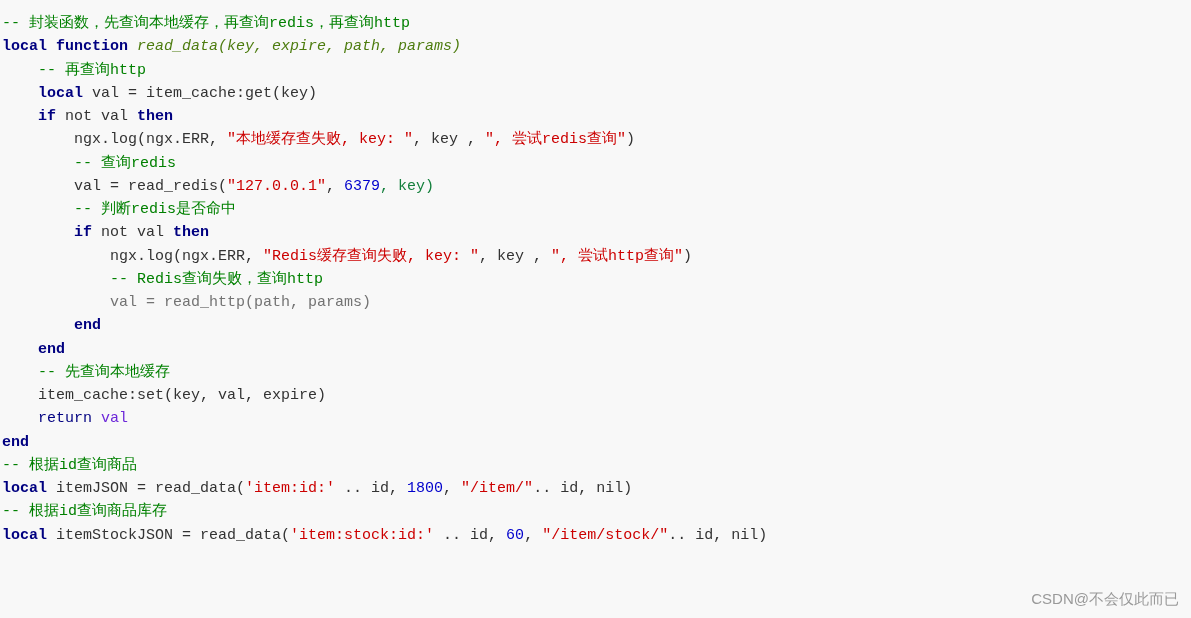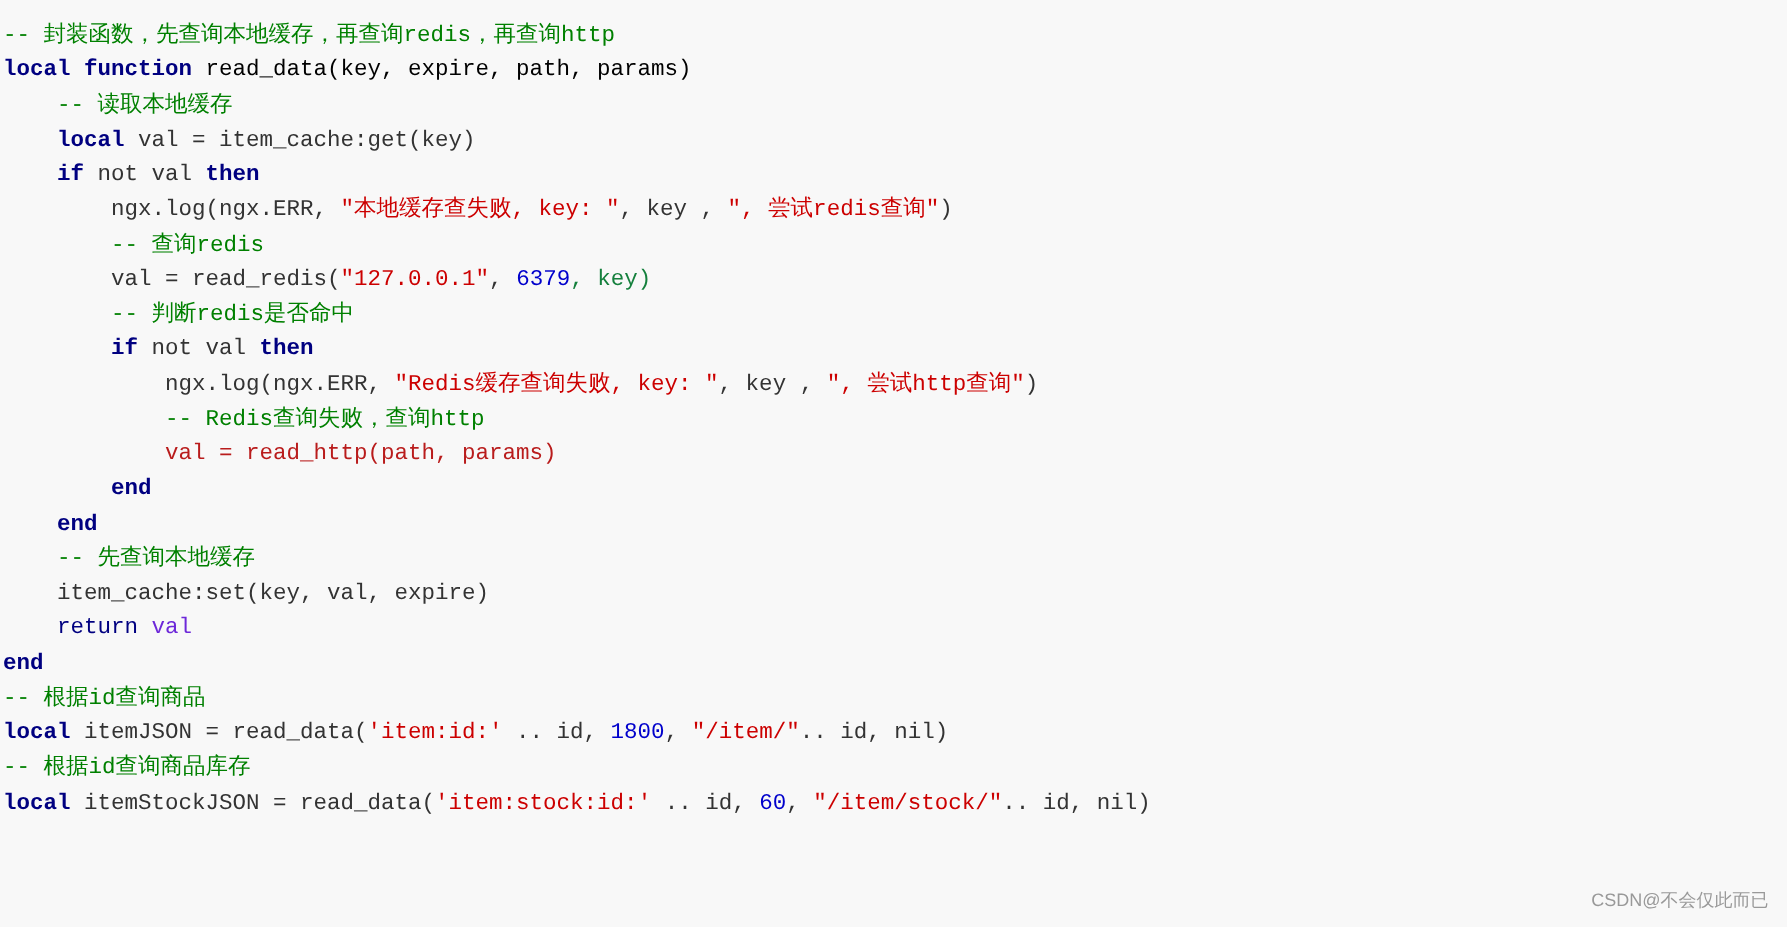--- a/index.html
+++ b/index.html
@@ -26,42 +26,42 @@
     }
     .code-line {
       white-space: pre;
       display: block;
     }
     .watermark {
       position: absolute;
       bottom: 8px;
       right: 12px;
       color: #999;
-      font-size: 12px;
+      font-size: 15px;
       font-family: Arial, sans-serif;
     }
   </style>
 </head>
 <body>
 
 <div class="code-container">
 
 <div class="code-line"><span style="color: rgb(0, 128, 0);">-- 封装函数，先查询本地缓存，再查询redis，再查询http</span></div>
-    <div class="code-line"><span style="color: rgb(0, 0, 128); font-weight: bold;">local </span><span style="color: rgb(0, 0, 128); font-weight: bold;">function </span><span style="color: #000000;">read_data(key, expire, path, params)</span></div>
-    <div class="code-line"><span style="color: rgb(0, 128, 0);">    -- 读取本地缓存</span></div>
+    <div class="code-line"><span style="color: rgb(0, 0, 128); font-weight: bold;">local </span><span style="color: rgb(0, 0, 128); font-weight: bold;">function </span><span style="color: #4d7c0f; font-style: italic;">read_data(key, expire, path, params)</span></div>
+    <div class="code-line"><span style="color: rgb(0, 128, 0);">    -- 再查询http</span></div>
     <div class="code-line"><span style="color: rgb(51, 51, 51);">    </span><span style="color: rgb(0, 0, 128); font-weight: bold;">local </span><span style="color: rgb(51, 51, 51);">val = item_cache:get(key)</span></div>
     <div class="code-line"><span style="color: rgb(51, 51, 51);">    </span><span style="color: rgb(0, 0, 128); font-weight: bold;">if </span><span style="color: rgb(51, 51, 51);">not val </span><span style="color: rgb(0, 0, 128); font-weight: bold;">then</span></div>
     <div class="code-line"><span style="color: rgb(51, 51, 51);">        ngx.log(ngx.ERR, </span><span style="color: rgb(204, 0, 0);">"本地缓存查失败, key: "</span><span style="color: rgb(51, 51, 51);">, key , </span><span style="color: rgb(204, 0, 0);">", 尝试redis查询"</span><span style="color: rgb(51, 51, 51);">)</span></div>
     <div class="code-line"><span style="color: rgb(0, 128, 0);">        -- 查询redis</span></div>
     <div class="code-line"><span style="color: rgb(51, 51, 51);">        val = read_redis(</span><span style="color: rgb(204, 0, 0);">"127.0.0.1"</span><span style="color: rgb(51, 51, 51);">, </span><span style="color: rgb(0, 0, 204);">6379</span><span style="color: #15803d;">, key)</span></div>
     <div class="code-line"><span style="color: rgb(0, 128, 0);">        -- 判断redis是否命中</span></div>
     <div class="code-line"><span style="color: rgb(51, 51, 51);">        </span><span style="color: rgb(0, 0, 128); font-weight: bold;">if </span><span style="color: rgb(51, 51, 51);">not val </span><span style="color: rgb(0, 0, 128); font-weight: bold;">then</span></div>
     <div class="code-line"><span style="color: rgb(51, 51, 51);">            ngx.log(ngx.ERR, </span><span style="color: rgb(204, 0, 0);">"Redis缓存查询失败, key: "</span><span style="color: rgb(51, 51, 51);">, key , </span><span style="color: rgb(204, 0, 0);">", 尝试http查询"</span><span style="color: rgb(51, 51, 51);">)</span></div>
     <div class="code-line"><span style="color: rgb(0, 128, 0);">            -- Redis查询失败，查询http</span></div>
-    <div class="code-line"><span style="color: #b91c1c;">            val = read_http(path, params)</span></div>
+    <div class="code-line"><span style="color: #737373;">            val = read_http(path, params)</span></div>
     <div class="code-line"><span style="color: rgb(51, 51, 51);">        </span><span style="color: rgb(0, 0, 128); font-weight: bold;">end</span></div>
     <div class="code-line"><span style="color: rgb(51, 51, 51);">    </span><span style="color: rgb(0, 0, 128); font-weight: bold;">end</span></div>
     <div class="code-line"><span style="color: rgb(0, 128, 0);">    -- 先查询本地缓存</span></div>
     <div class="code-line"><span style="color: rgb(51, 51, 51);">    item_cache:set(key, val, expire)</span></div>
     <div class="code-line"><span style="color: rgb(51, 51, 51);">    </span><span style="color: rgb(0, 0, 128); font-weight: normal;">return </span><span style="color: #6d28d9;">val</span></div>
     <div class="code-line"><span style="color: rgb(0, 0, 128); font-weight: bold;">end</span></div>
     <div class="code-line"><span style="color: rgb(0, 128, 0);">-- 根据id查询商品</span></div>
     <div class="code-line"><span style="color: rgb(0, 0, 128); font-weight: bold;">local </span><span style="color: rgb(51, 51, 51);">itemJSON = read_data(</span><span style="color: rgb(204, 0, 0);">'item:id:'</span><span style="color: rgb(51, 51, 51);"> .. id, </span><span style="color: rgb(0, 0, 204);">1800</span><span style="color: rgb(51, 51, 51);">, </span><span style="color: rgb(204, 0, 0);">"/item/"</span><span style="color: rgb(51, 51, 51);">.. id, nil)</span></div>
     <div class="code-line"><span style="color: rgb(0, 128, 0);">-- 根据id查询商品库存</span></div>
     <div class="code-line"><span style="color: rgb(0, 0, 128); font-weight: bold;">local </span><span style="color: rgb(51, 51, 51);">itemStockJSON = read_data(</span><span style="color: rgb(204, 0, 0);">'item:stock:id:'</span><span style="color: rgb(51, 51, 51);"> .. id, </span><span style="color: rgb(0, 0, 204);">60</span><span style="color: rgb(51, 51, 51);">, </span><span style="color: rgb(204, 0, 0);">"/item/stock/"</span><span style="color: rgb(51, 51, 51);">.. id, nil)</span></div>

